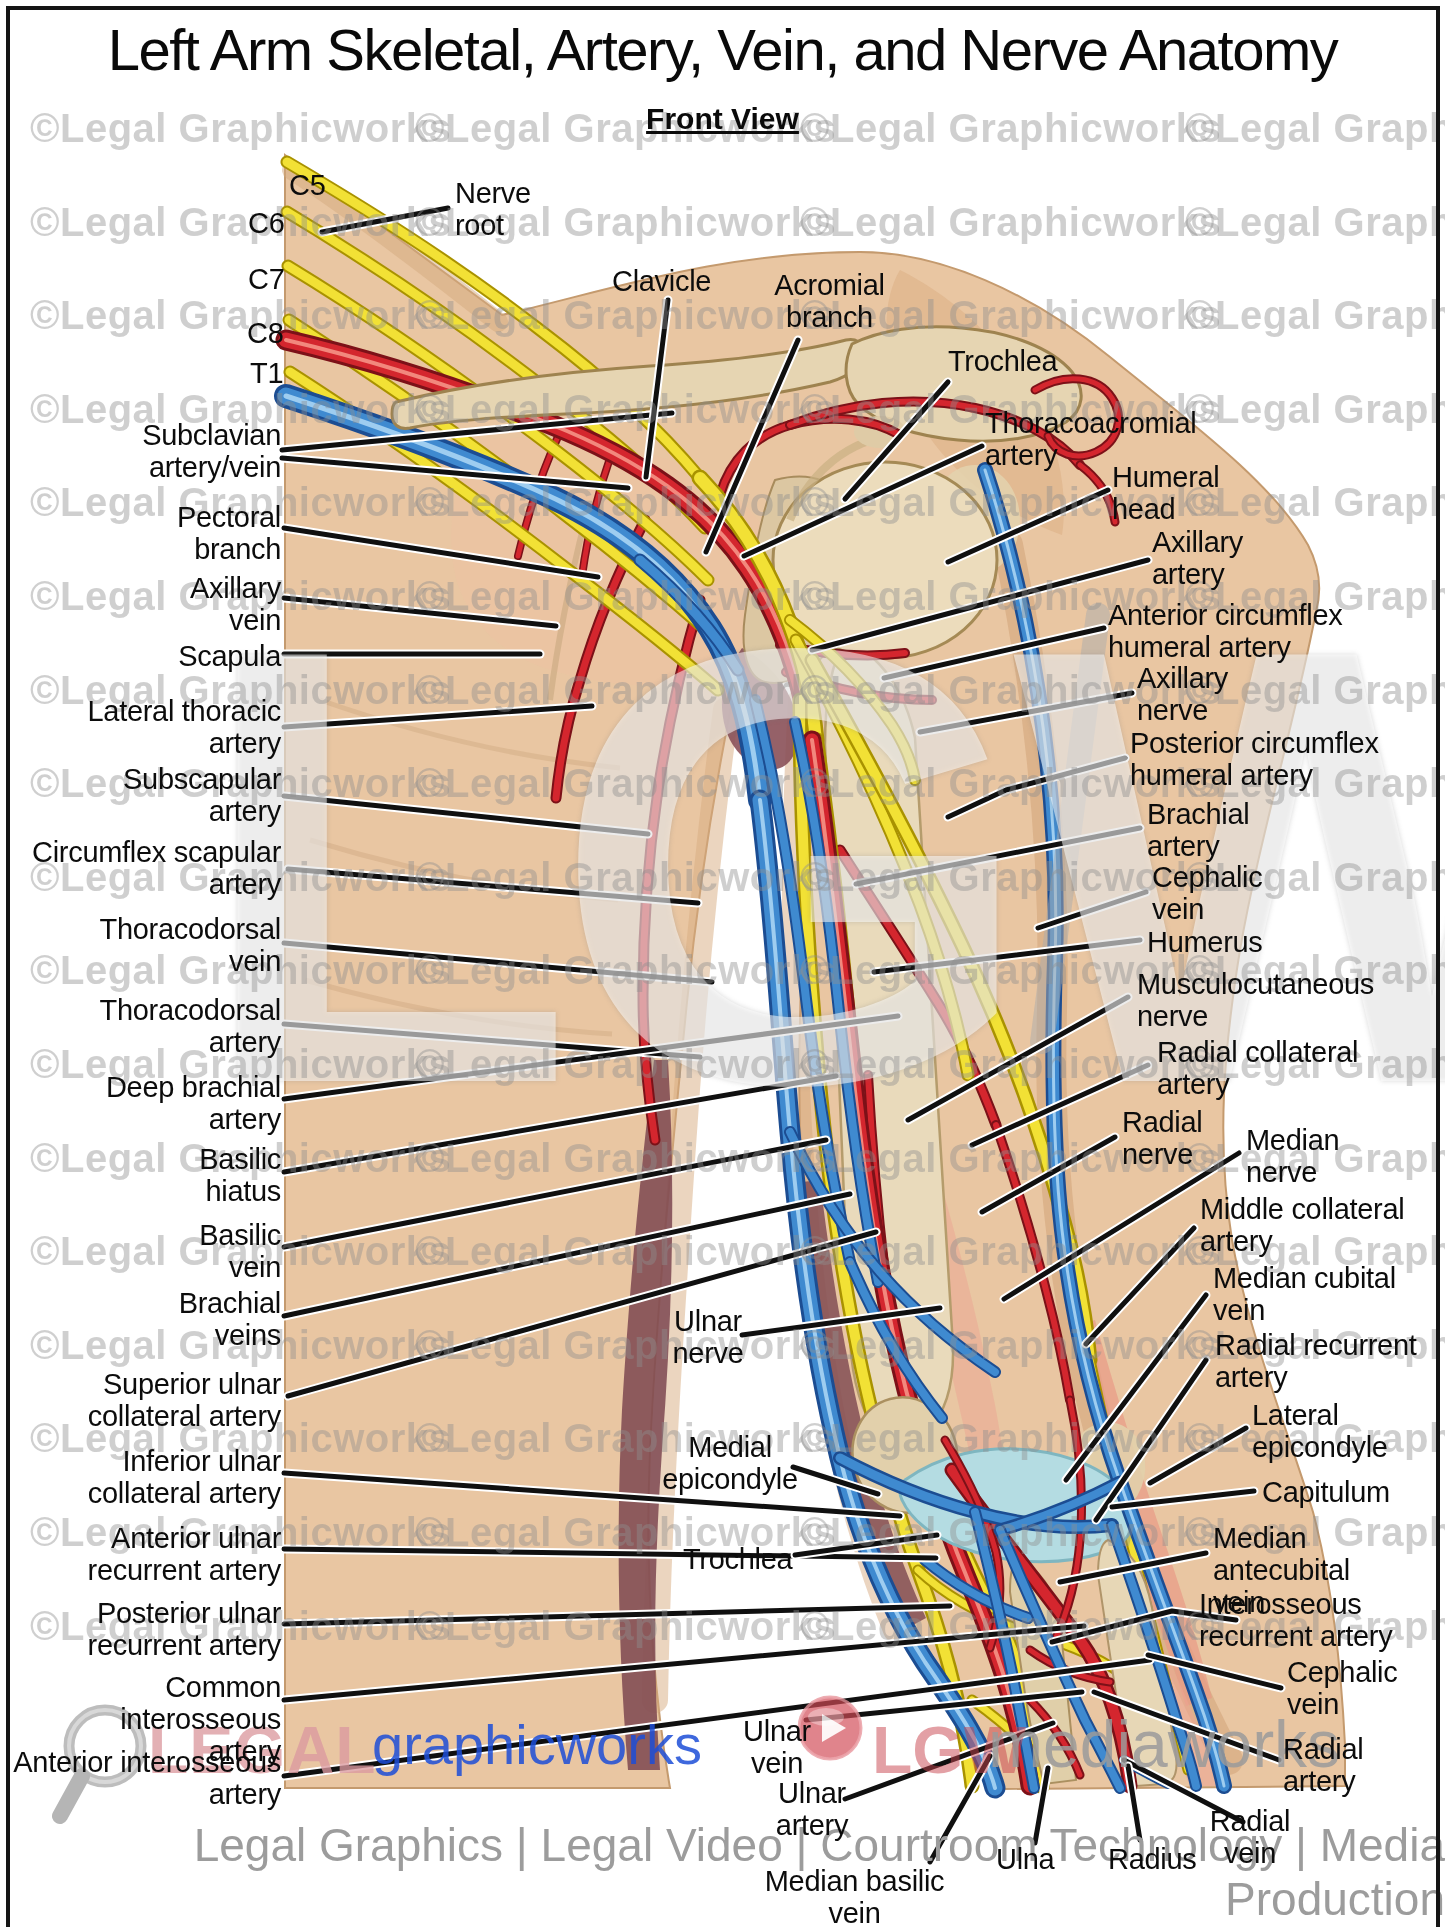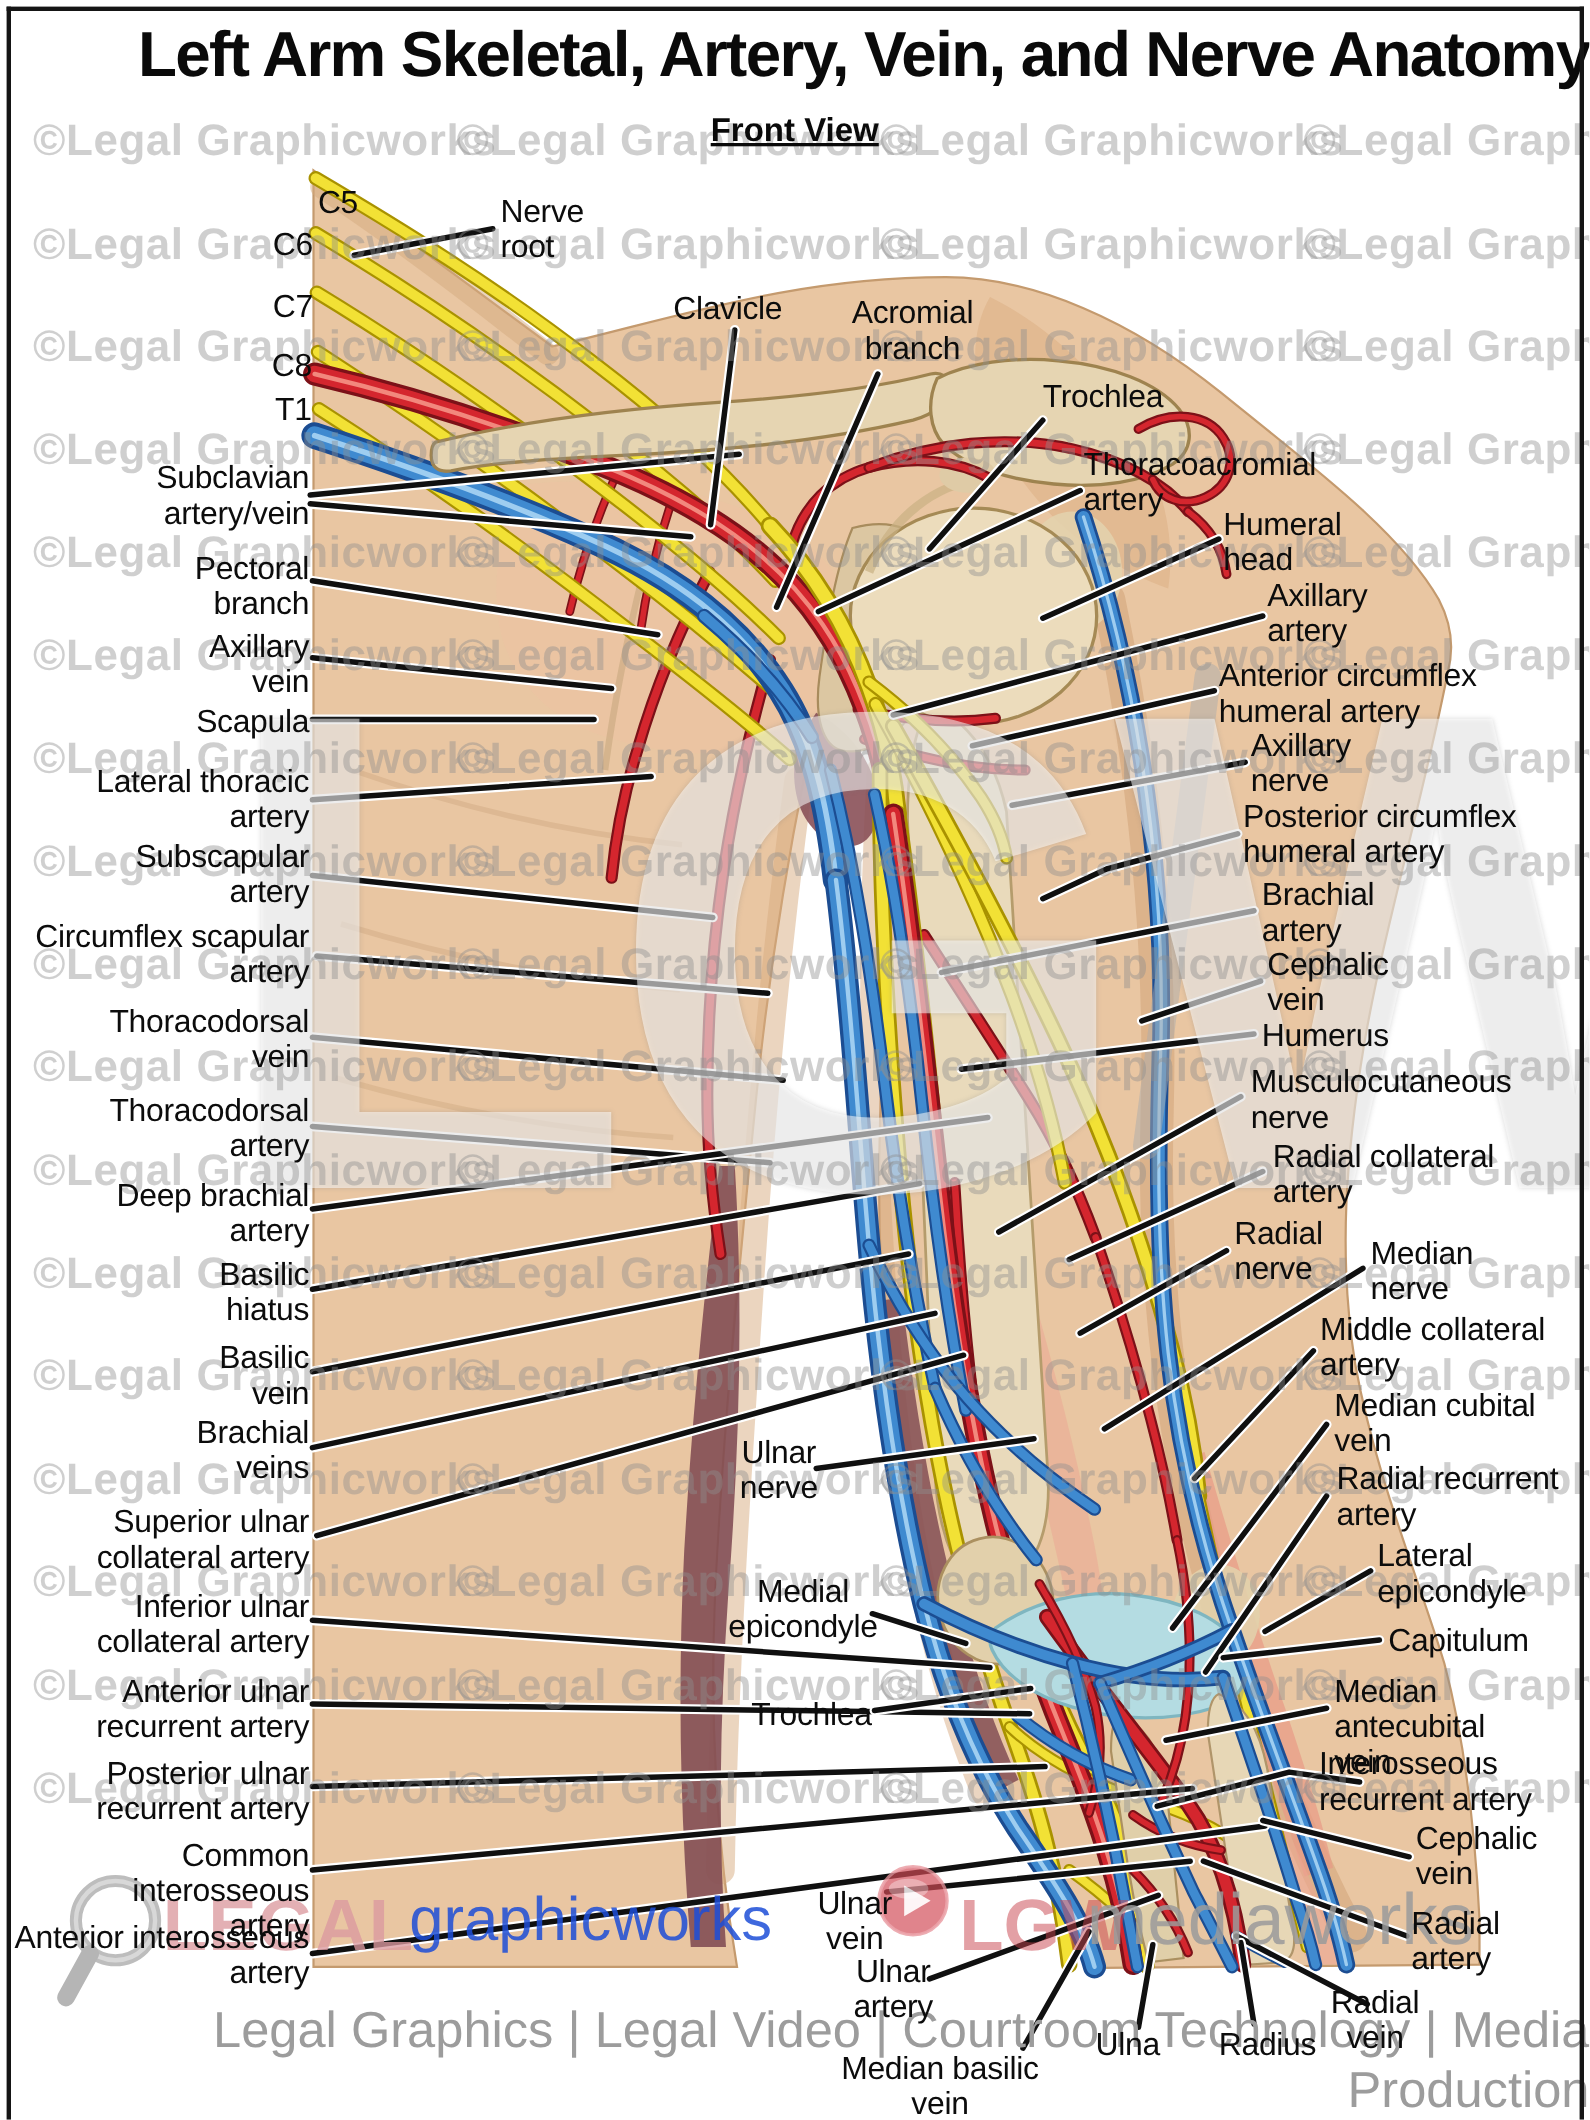--- a/index.html
+++ b/index.html
@@ -9,22 +9,22 @@
          border-top:4px solid #151515;border-left:4px solid #151515;border-right:4px solid #151515;
          pointer-events:none;z-index:7;}
   svg.art{position:absolute;left:0;top:0;z-index:1;}
   svg.leads{position:absolute;left:0;top:0;z-index:2;}
   .lgw{position:absolute;left:196px;top:556px;z-index:3;font-size:620px;line-height:1;
        font-weight:700;letter-spacing:-22px;color:rgba(255,255,255,0.52);
        text-shadow:0 0 5px rgba(120,120,120,0.28);}
   .wm-grid{position:absolute;left:0;top:0;width:100%;height:100%;z-index:4;pointer-events:none;}
   .wm-tile{position:absolute;font-size:40px;font-weight:bold;color:#8f8f8f;opacity:.42;
            letter-spacing:.5px;white-space:nowrap;}
-  .title{position:absolute;left:0;top:16px;width:100%;text-align:right;z-index:5;
-         font-size:58px;font-weight:bold;letter-spacing:-1.5px;color:#0a0a0a;}
+  .title{position:absolute;left:0;top:16px;width:100%;text-align:center;z-index:5;
+         font-size:58px;font-weight:normal;letter-spacing:-1.5px;color:#0a0a0a;}
   .subtitle{position:absolute;left:0;top:102px;width:100%;text-align:center;z-index:5;
             font-size:30px;font-weight:bold;text-decoration:underline;color:#0a0a0a;}
   .lb{position:absolute;z-index:5;font-size:29px;font-weight:normal;line-height:1.10;
       letter-spacing:-.3px;color:#0c0c0c;white-space:pre-line;}
   .lr{left:0;width:281px;text-align:right;}
   .ct{text-align:center;}
   .wmrow{position:absolute;z-index:4;white-space:nowrap;}
   .wm-legal{font-size:66px;font-weight:bold;color:#dc9aa0;opacity:.78;letter-spacing:1px;}
   .wm-gw{font-size:56px;color:#1d4ed8;opacity:.85;}
   .wm-lgwred{font-size:66px;font-weight:bold;color:#c8444e;opacity:.5;}

